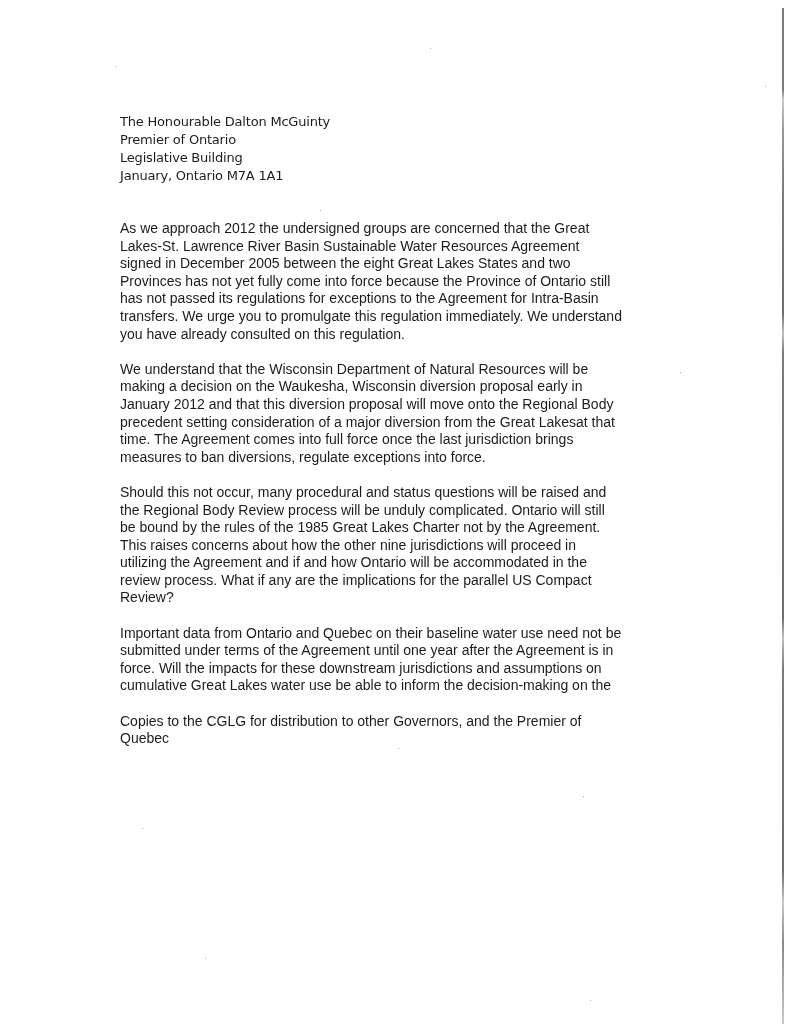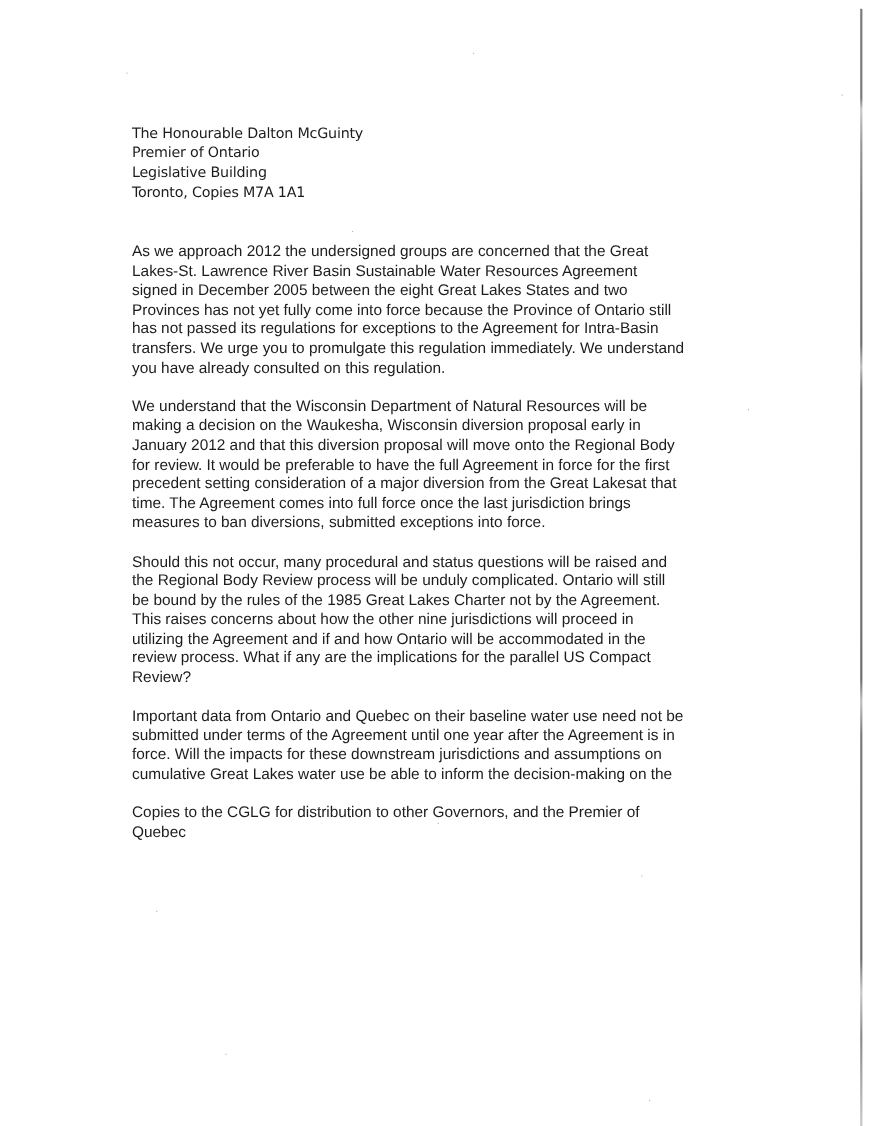--- a/index.html
+++ b/index.html
@@ -68,43 +68,42 @@
   </style>
 </head>
 <body>
 
 <div class="page">
 
   <div class="address">
     <div>The Honourable Dalton McGuinty</div>
     <div>Premier of Ontario</div>
     <div>Legislative Building</div>
-    <div>Toronto, Copies M7A 1A1</div>
+    <div>January, Ontario M7A 1A1</div>
   </div>
 
   <div class="body-text">
 
     <p class="para">
       <span class="ln">As we approach 2012 the undersigned groups are concerned that the Great</span>
       <span class="ln">Lakes-St. Lawrence River Basin Sustainable Water Resources Agreement</span>
       <span class="ln">signed in December 2005 between the eight Great Lakes States and two</span>
       <span class="ln">Provinces has not yet fully come into force because the Province of Ontario still</span>
       <span class="ln">has not passed its regulations for exceptions to the Agreement for Intra-Basin</span>
       <span class="ln">transfers. We urge you to promulgate this regulation immediately. We understand</span>
       <span class="ln">you have already consulted on this regulation.</span>
     </p>
 
     <p class="para">
       <span class="ln">We understand that the Wisconsin Department of Natural Resources will be</span>
       <span class="ln">making a decision on the Waukesha, Wisconsin diversion proposal early in</span>
       <span class="ln">January 2012 and that this diversion proposal will move onto the Regional Body</span>
-      <span class="ln">for review. It would be preferable to have the full Agreement in force for the first</span>
       <span class="ln">precedent setting consideration of a major diversion from the Great Lakesat that</span>
       <span class="ln">time. The Agreement comes into full force once the last jurisdiction brings</span>
-      <span class="ln">measures to ban diversions, submitted exceptions into force.</span>
+      <span class="ln">measures to ban diversions, regulate exceptions into force.</span>
     </p>
 
     <p class="para">
       <span class="ln">Should this not occur, many procedural and status questions will be raised and</span>
       <span class="ln">the Regional Body Review process will be unduly complicated. Ontario will still</span>
       <span class="ln">be bound by the rules of the 1985 Great Lakes Charter not by the Agreement.</span>
       <span class="ln">This raises concerns about how the other nine jurisdictions will proceed in</span>
       <span class="ln">utilizing the Agreement and if and how Ontario will be accommodated in the</span>
       <span class="ln">review process. What if any are the implications for the parallel US Compact</span>
       <span class="ln">Review?</span>

